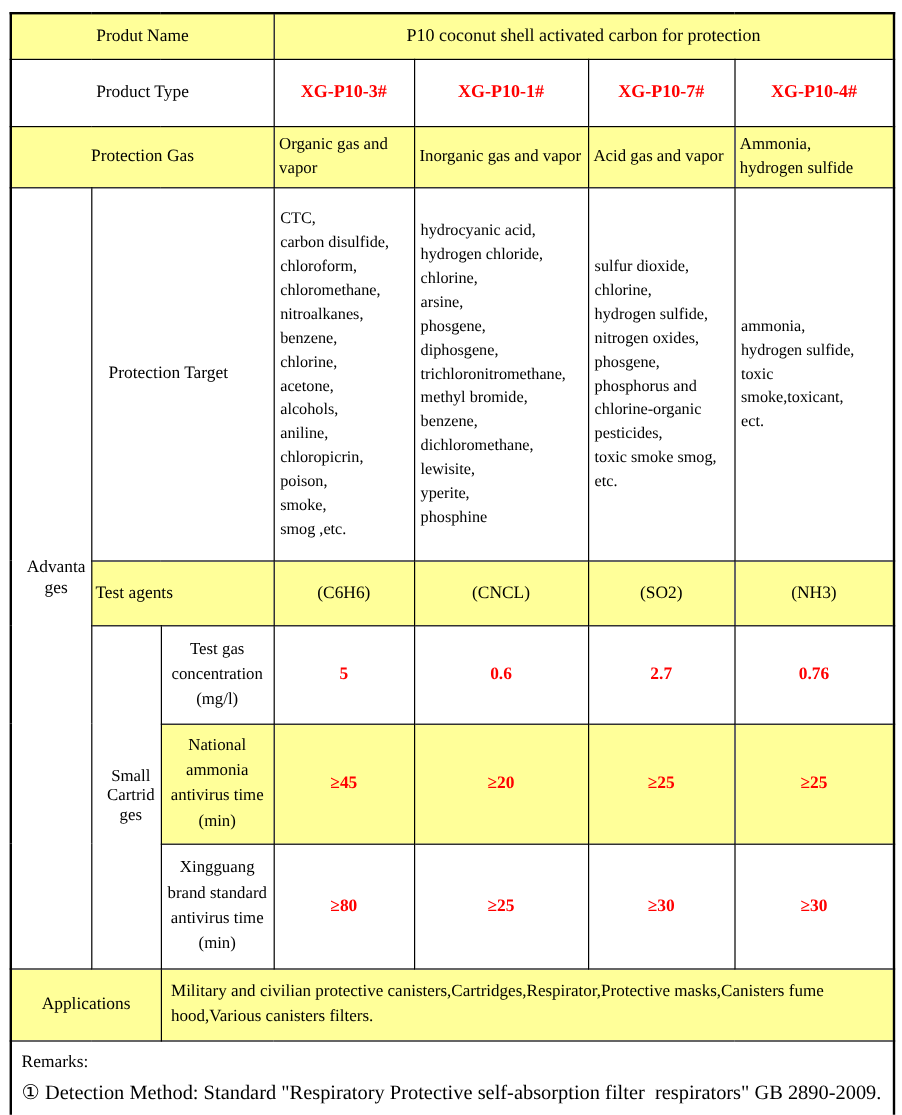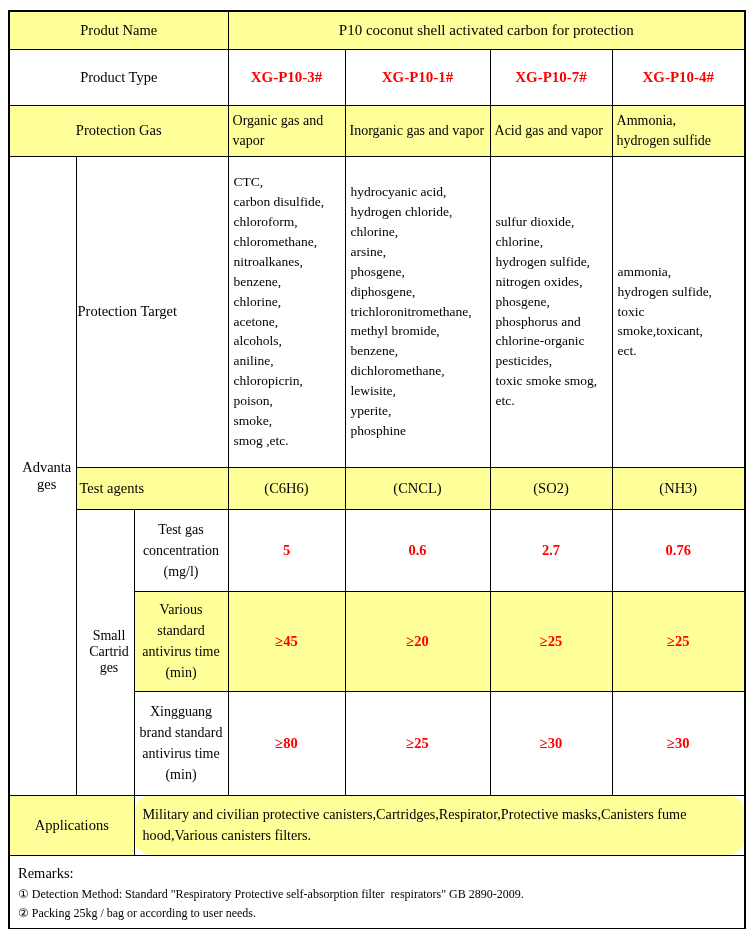--- a/index.html
+++ b/index.html
@@ -36,24 +36,24 @@
   .title{font-size:15px;}
   .gas{font-size:14px;line-height:1.4;padding-left:4px;white-space:pre-line;}
   .list{
     font-size:13.5px;line-height:1.48;
     padding:4px 2px 4px 5px;
     white-space:pre-line;
     text-align:left;
   }
   .sublabel{font-size:14px;line-height:1.5;text-align:center;padding:2px 1px;}
   .wrapbreak{overflow-wrap:break-word;word-wrap:break-word;padding-left:10px;}
-  .apps{font-size:14.2px;line-height:1.5;padding:4px 8px;text-align:left;border-radius:18px;}
+  .apps{font-size:14.2px;line-height:1.5;padding:4px 8px;text-align:left;}
   .remarks-cell{vertical-align:top;padding:6px 8px 4px 8px;}
   .remarks-title{font-size:14.5px;line-height:1.6;white-space:pre-wrap;}
-  .remark-item{font-size:12px;line-height:1.65;white-space:pre-wrap;}
+  .remark-item{font-size:17px;line-height:1.65;white-space:pre-wrap;}
 </style>
 </head>
 <body>
 
 <div class="sheet">
 <table class="spec">
   <colgroup>
     <col style="width:67px">
         <col style="width:58px">
         <col style="width:94px">
@@ -81,21 +81,21 @@
     <td colspan="3" class="yellow center">Protection Gas</td>
     <td class="yellow gas">Organic gas and vapor</td>
     <td class="yellow gas">Inorganic gas and vapor</td>
     <td class="yellow gas">Acid gas and vapor</td>
     <td class="yellow gas">Ammonia,
 hydrogen sulfide</td>
   </tr>
 
   <tr style="height:311px">
     <td rowspan="5" class="center wrapbreak">Advantages</td>
-    <td colspan="2" class="left" style="padding-left:1px">Protection Target</td>
+    <td colspan="2" class="left" style="padding-left:14px">Protection Target</td>
     <td class="list">CTC,
 carbon disulfide,
 chloroform,
 chloromethane,
 nitroalkanes,
 benzene,
 chlorine,
 acetone,
 alcohols,
 aniline,
@@ -126,39 +126,39 @@
 pesticides,
 toxic smoke smog,
 etc.</td>
     <td class="list">ammonia,
 hydrogen sulfide,
 toxic
 smoke,toxicant,
 ect.</td>
   </tr>
 
-  <tr style="height:42px">
+  <tr style="height:54px">
     <td colspan="2" class="yellow left" style="padding-left:3px">Test agents</td>
     <td class="yellow center">(C6H6)</td>
     <td class="yellow center">(CNCL)</td>
     <td class="yellow center">(SO2)</td>
     <td class="yellow center">(NH3)</td>
   </tr>
 
   <tr style="height:82px">
     <td rowspan="3" class="center wrapbreak" style="font-size:14px">Small Cartridges</td>
     <td class="sublabel">Test gas concentration (mg/l)</td>
     <td class="center redval">5</td>
     <td class="center redval">0.6</td>
     <td class="center redval">2.7</td>
     <td class="center redval">0.76</td>
   </tr>
 
   <tr style="height:100px">
-    <td class="yellow sublabel">Various standard antivirus time (min)</td>
+    <td class="yellow sublabel">National ammonia antivirus time (min)</td>
     <td class="yellow center redval">≥45</td>
     <td class="yellow center redval">≥20</td>
     <td class="yellow center redval">≥25</td>
     <td class="yellow center redval">≥25</td>
   </tr>
 
   <tr style="height:104px">
     <td class="sublabel">Xingguang brand standard antivirus time (min)</td>
     <td class="center redval">≥80</td>
     <td class="center redval">≥25</td>

